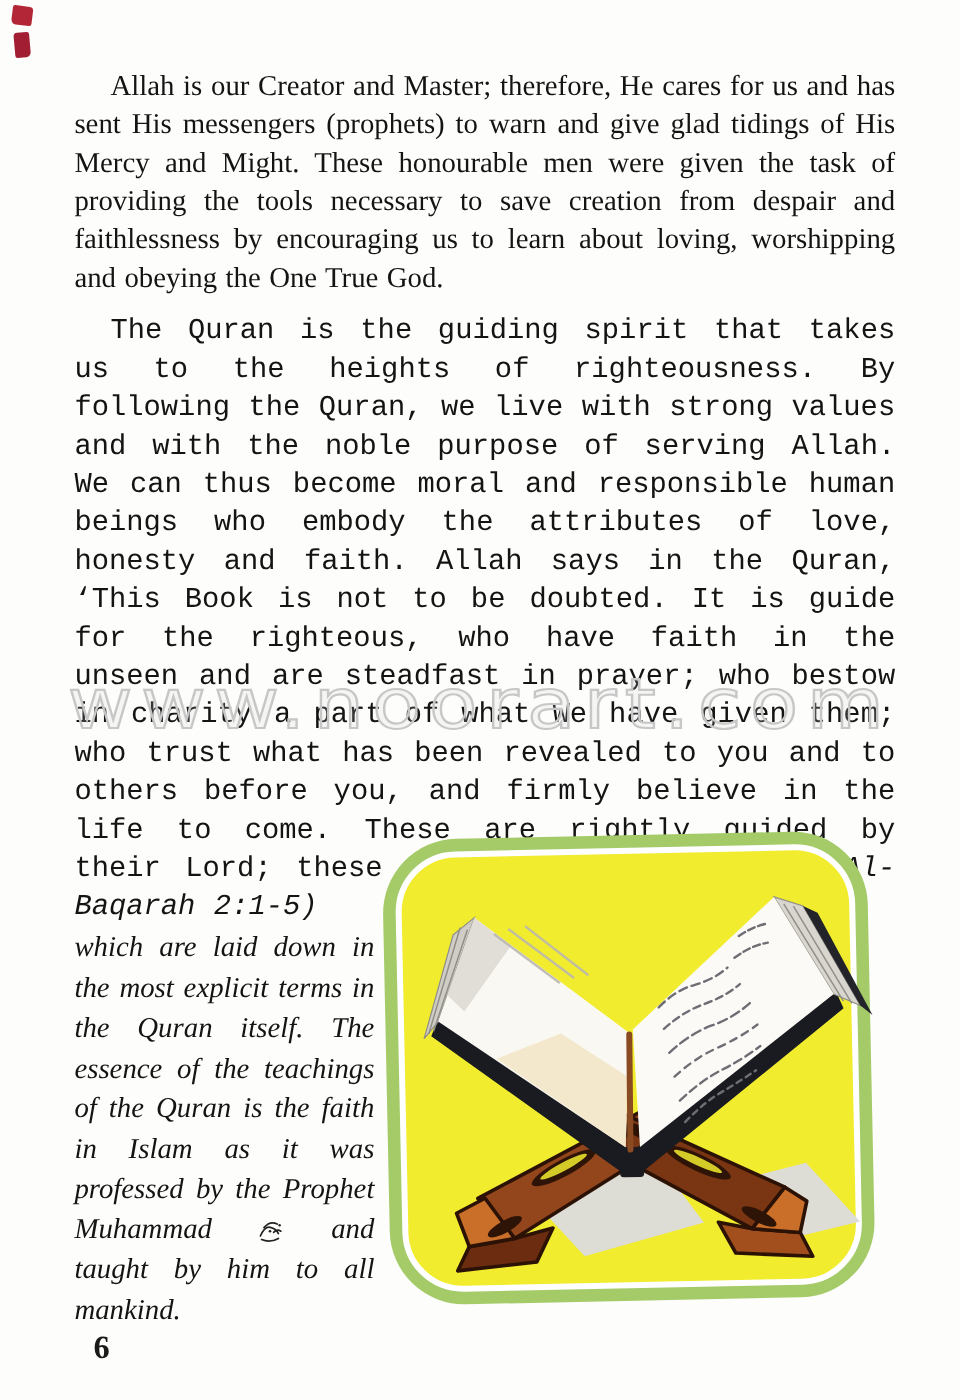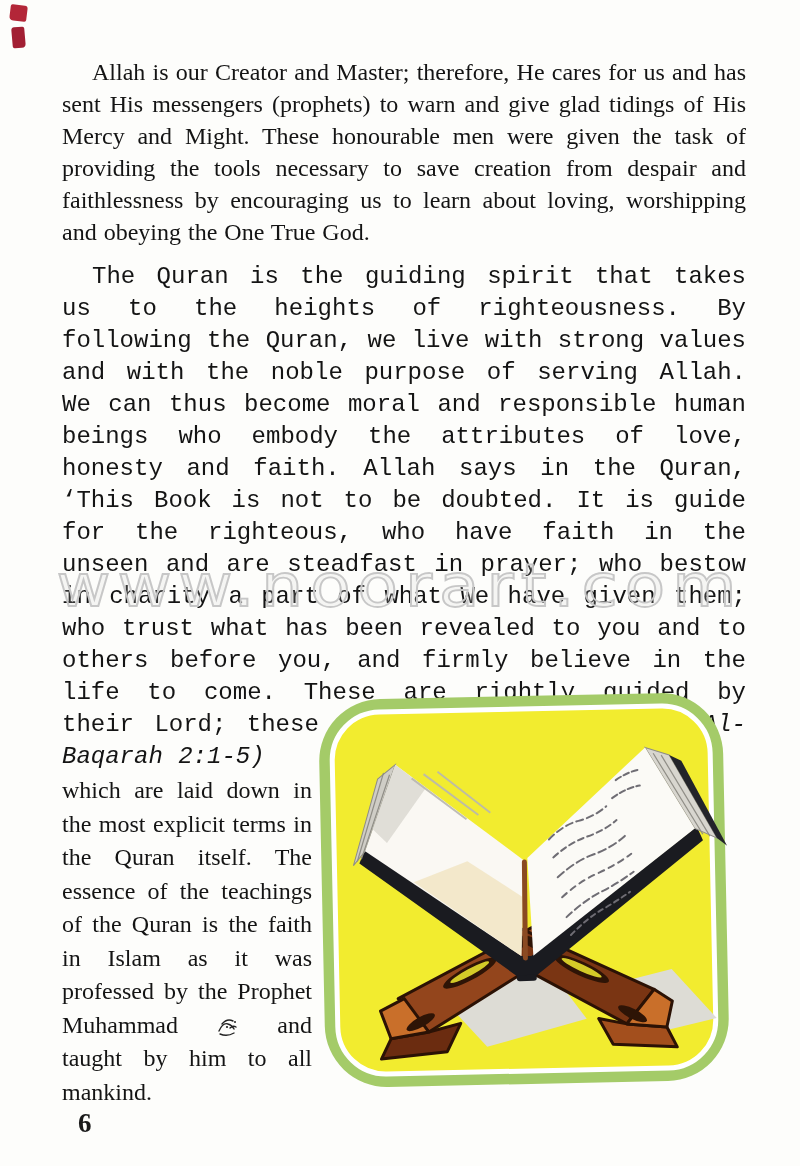--- a/index.html
+++ b/index.html
@@ -16,21 +16,21 @@
 
   .content{position:absolute;left:62px;top:56px;width:684px;}
   .para{
     margin:0;padding:0;font-size:24px;line-height:32px;
     text-align:justify;text-indent:30px;word-spacing:1px;
   }
   .para + .para{margin-top:13px;font-family:Liberation Mono, monospace;}
   .citation{font-style:italic;}
   .column{
     width:250px;font-size:24px;line-height:33.5px;
-    text-align:justify;word-spacing:1px;margin-top:1px;
+    text-align:justify;word-spacing:1px;margin-top:1px;font-style:italic;
   }
   .pbuh{display:inline-block;vertical-align:-4px;line-height:0;}
 
   
   .watermark{
     position:absolute;left:0;top:552px;width:800px;z-index:6;
     font-family:"DejaVu Sans", sans-serif;
     font-size:66px;line-height:70px;letter-spacing:7px;
     color:rgba(210,210,210,0.18);
     -webkit-text-stroke:2px #c7c7c7;

